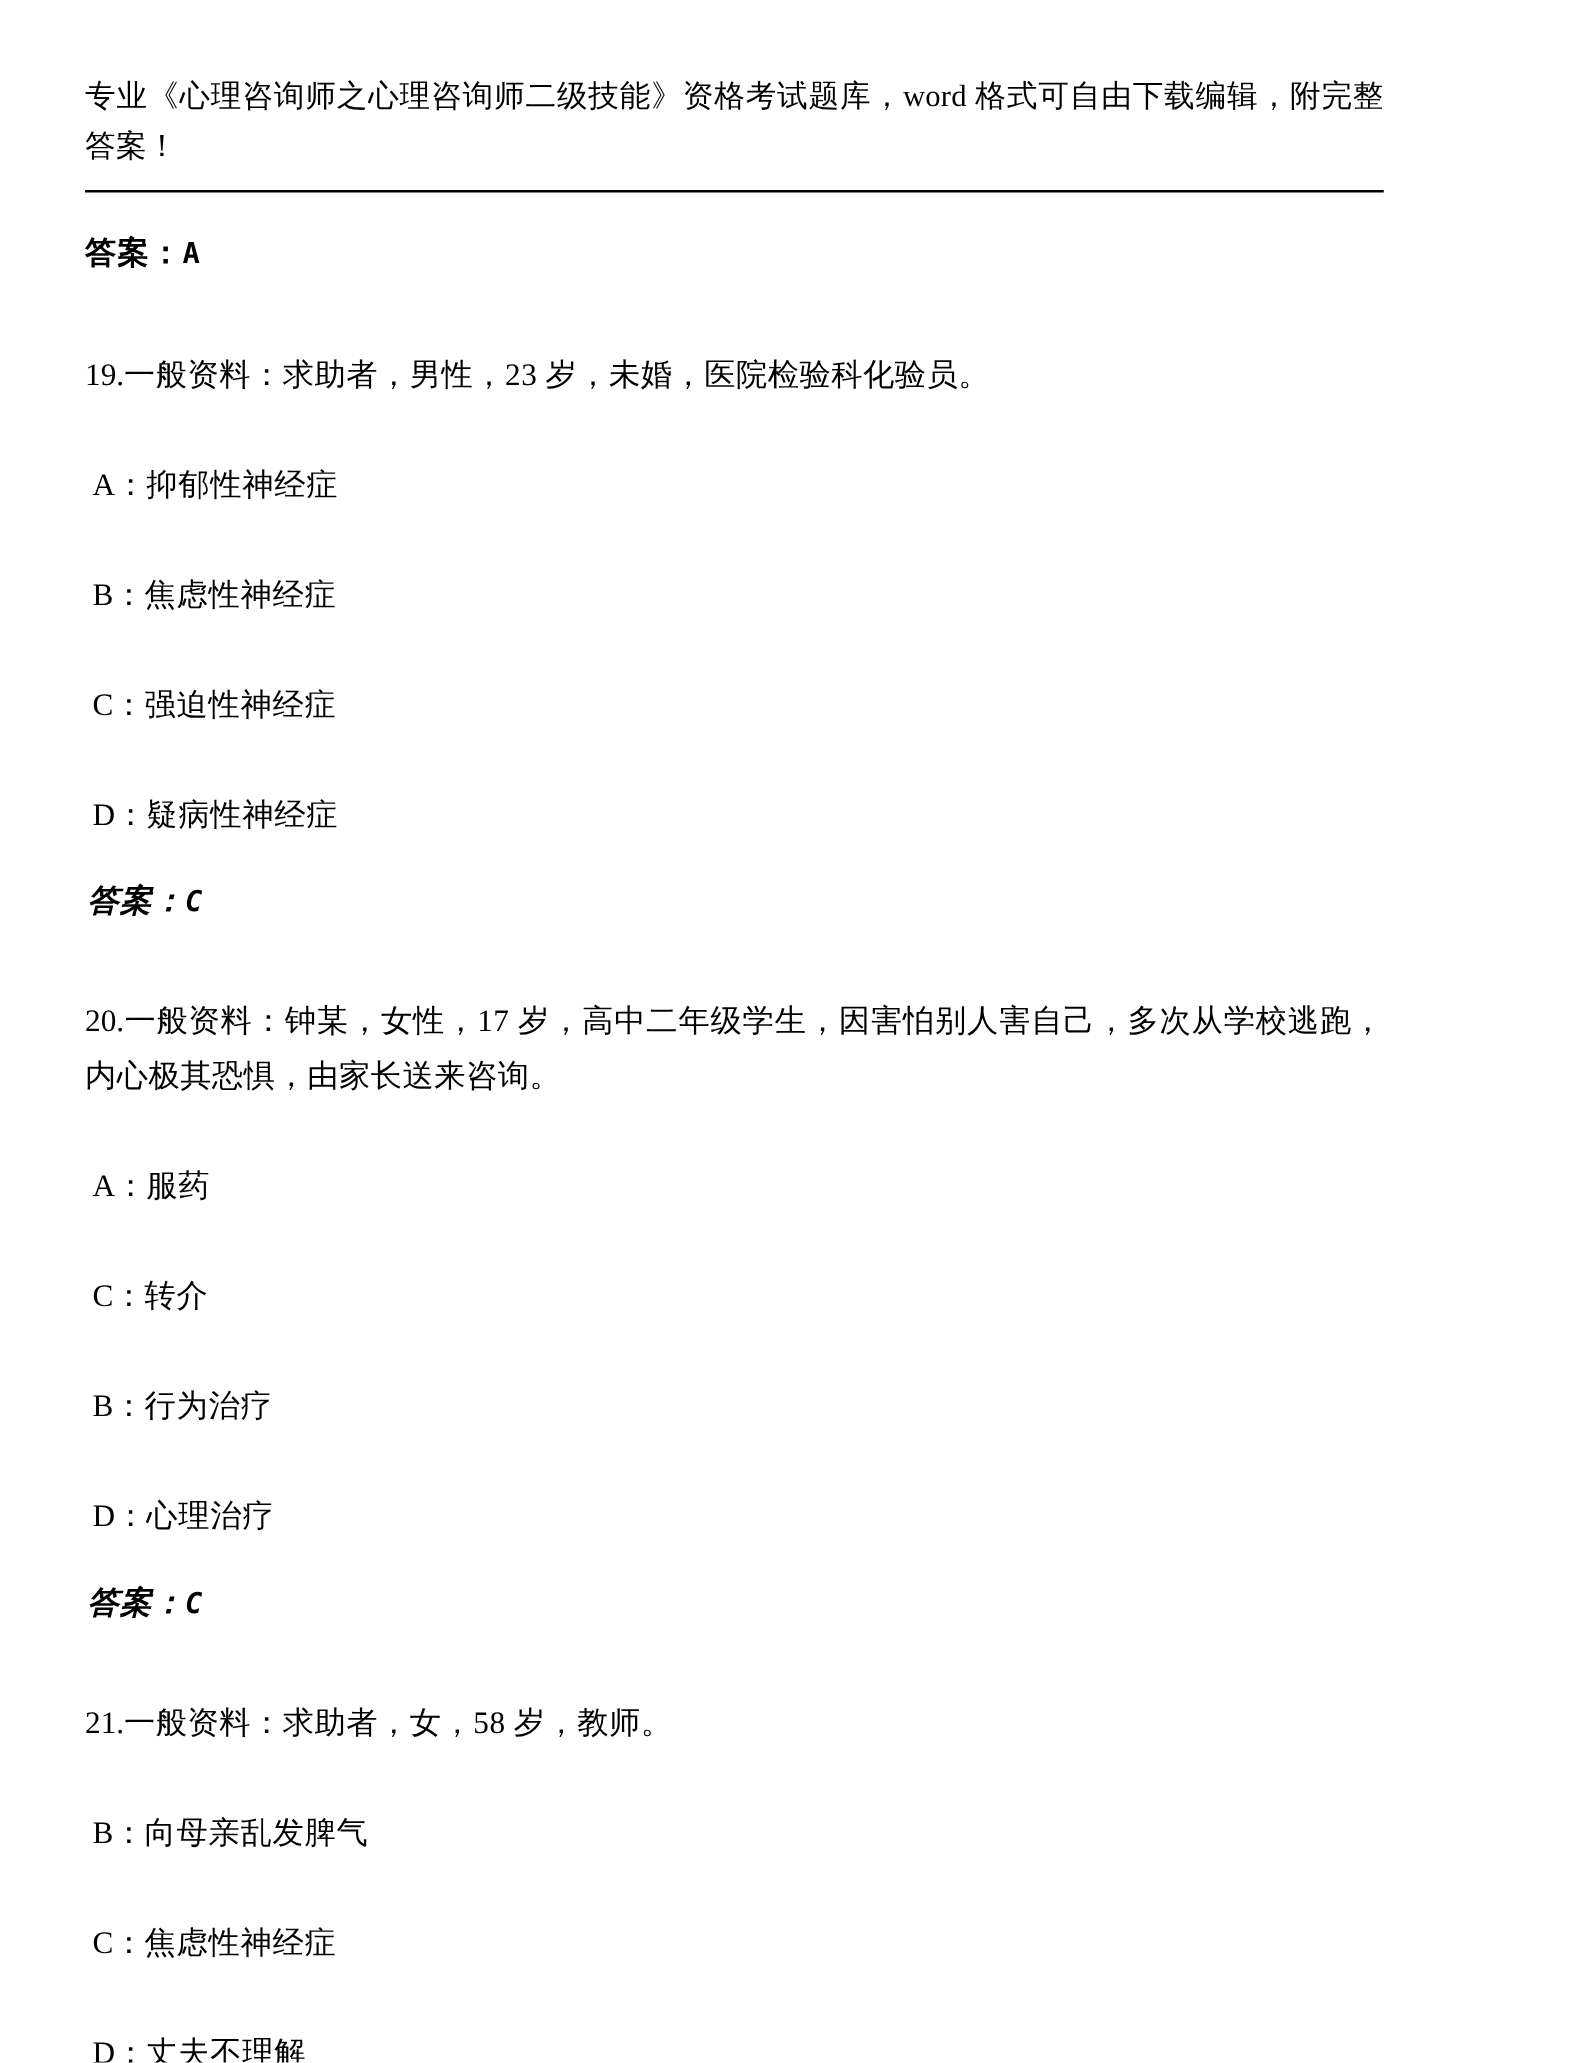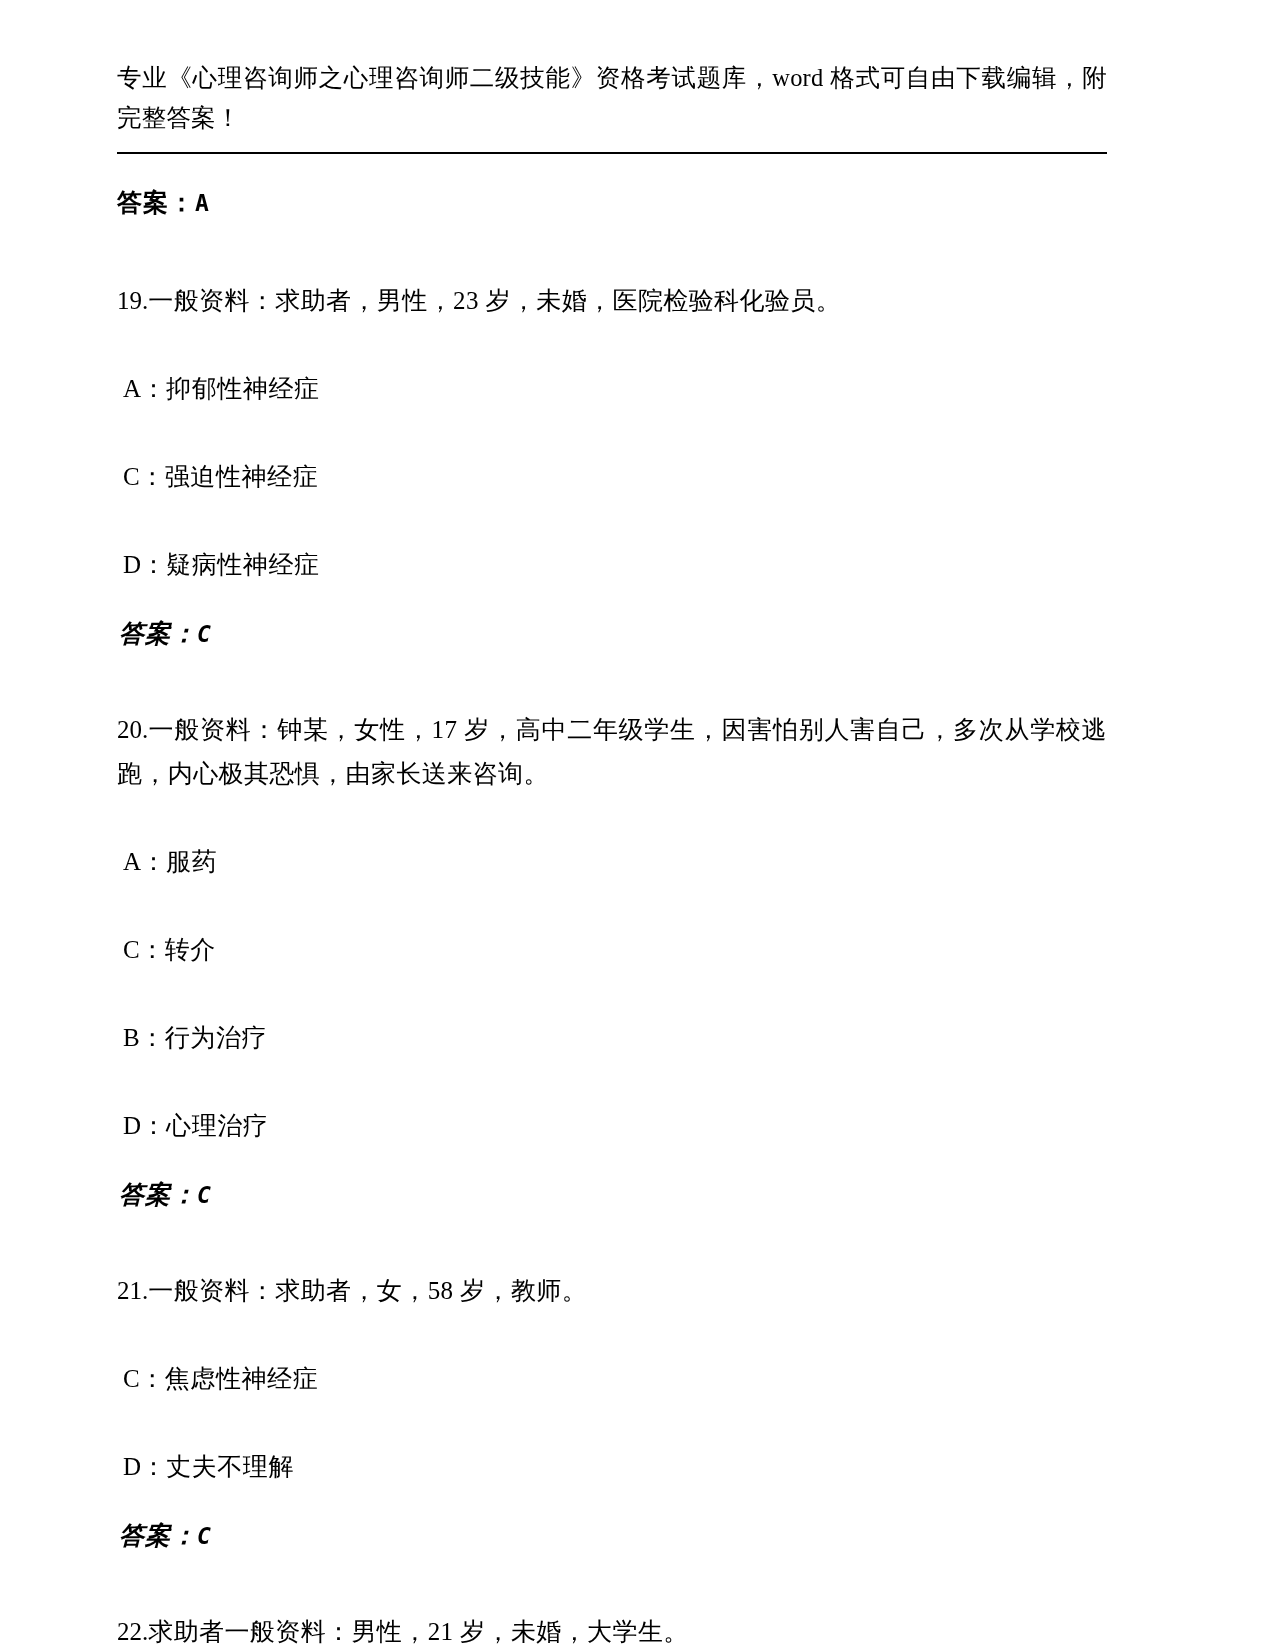--- a/index.html
+++ b/index.html
@@ -15,21 +15,21 @@
     position: relative;
     overflow: hidden;
   }
   .page {
     position: absolute;
     left: 0;
     top: 0;
     width: 1275px;
     height: 1608px;
     box-sizing: border-box;
-    padding: 58px 168px 0 117px;
+    padding: 58px 168px 0 68px;
   }
   .header-note {
     font-size: 24.5px;
     line-height: 40px;
     letter-spacing: 0.2px;
     text-align: justify;
     margin: 0 0 14px 0;
     font-family: "Liberation Serif", "DejaVu Serif", serif;
   }
   .rule {
@@ -115,20 +115,23 @@
   </p>
 
   <div class="q-block">
     <p class="q-stem">
       <span class="q-num">19.</span><span>一般资料：求助者，男性，23 岁，未婚，医院检验科化验员。</span>
     </p>
     <p class="opt">
       <span class="opt-key">A：</span><span>抑郁性神经症</span>
     </p>
     <p class="opt">
+      <span class="opt-key">B：</span><span>焦虑性神经症</span>
+    </p>
+    <p class="opt">
       <span class="opt-key">C：</span><span>强迫性神经症</span>
     </p>
     <p class="opt">
       <span class="opt-key">D：</span><span>疑病性神经症</span>
     </p>
     <p class="q-answer">
       <span>答案：</span><span class="ans-val">C</span>
     </p>
   </div>
 
@@ -151,20 +154,23 @@
     <p class="q-answer">
       <span>答案：</span><span class="ans-val">C</span>
     </p>
   </div>
 
   <div class="q-block">
     <p class="q-stem">
       <span class="q-num">21.</span><span>一般资料：求助者，女，58 岁，教师。</span>
     </p>
     <p class="opt">
+      <span class="opt-key">B：</span><span>向母亲乱发脾气</span>
+    </p>
+    <p class="opt">
       <span class="opt-key">C：</span><span>焦虑性神经症</span>
     </p>
     <p class="opt">
       <span class="opt-key">D：</span><span>丈夫不理解</span>
     </p>
     <p class="q-answer">
       <span>答案：</span><span class="ans-val">C</span>
     </p>
   </div>
 

